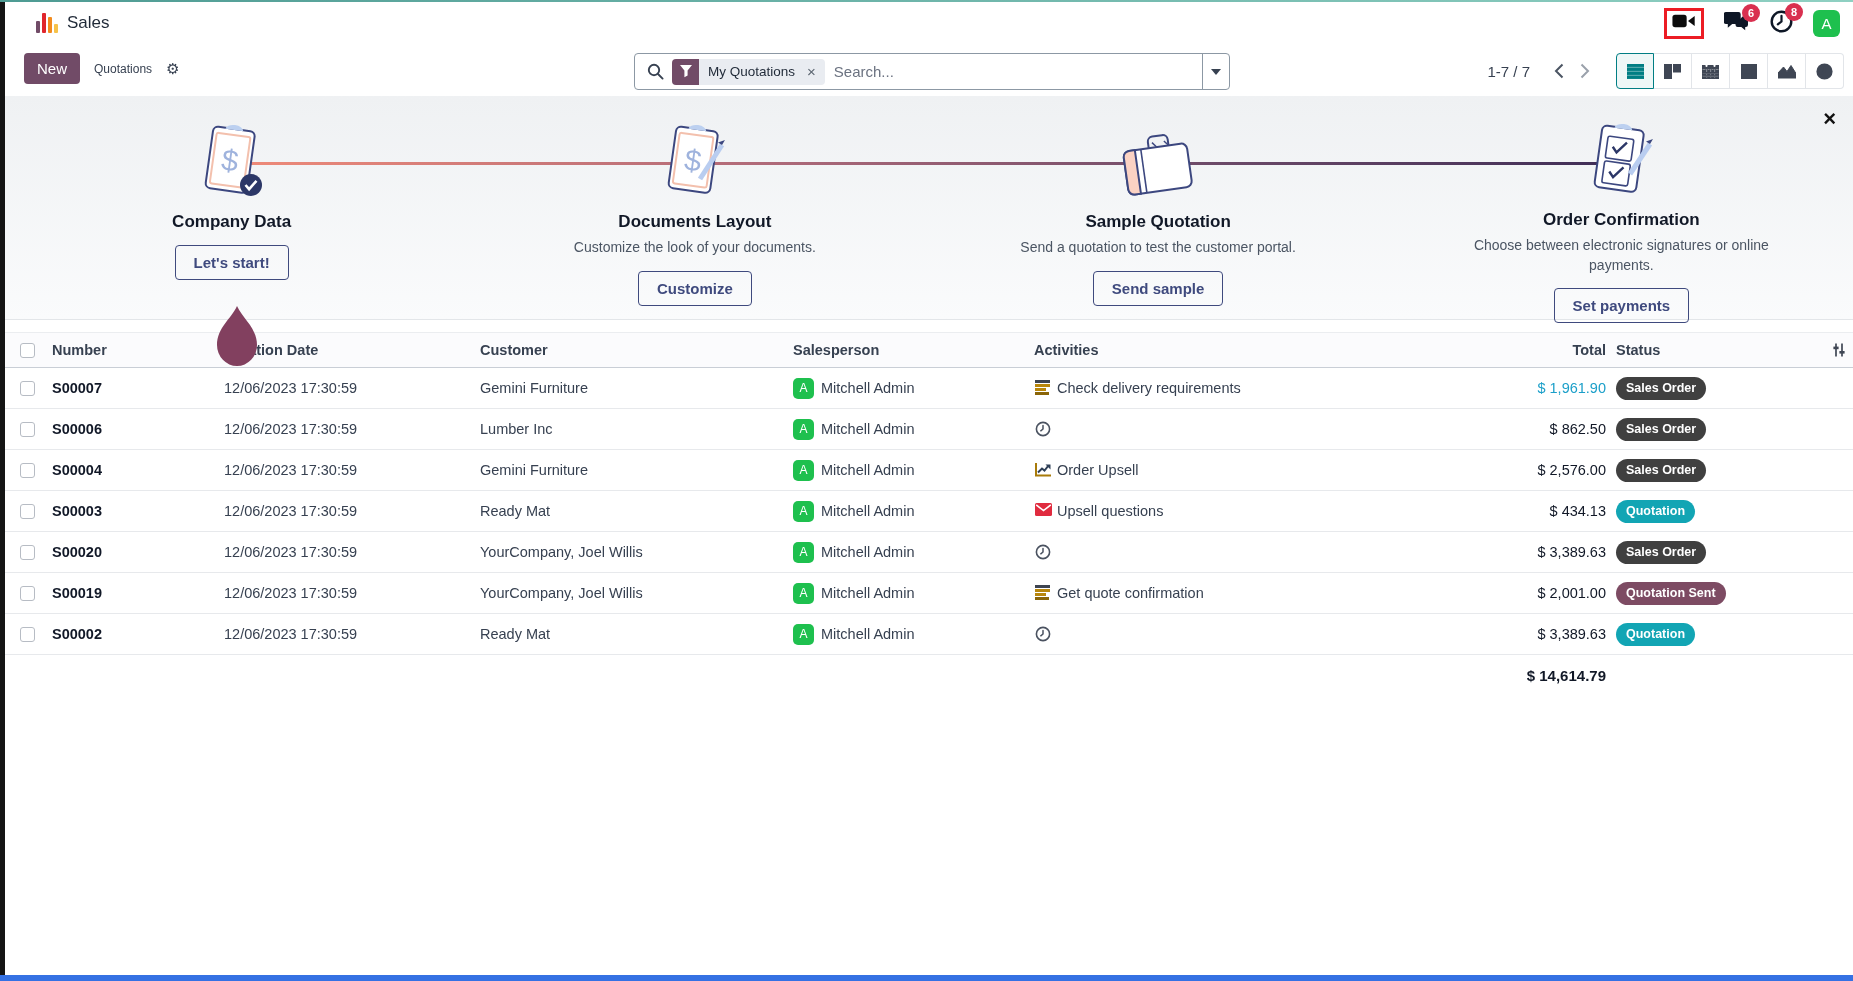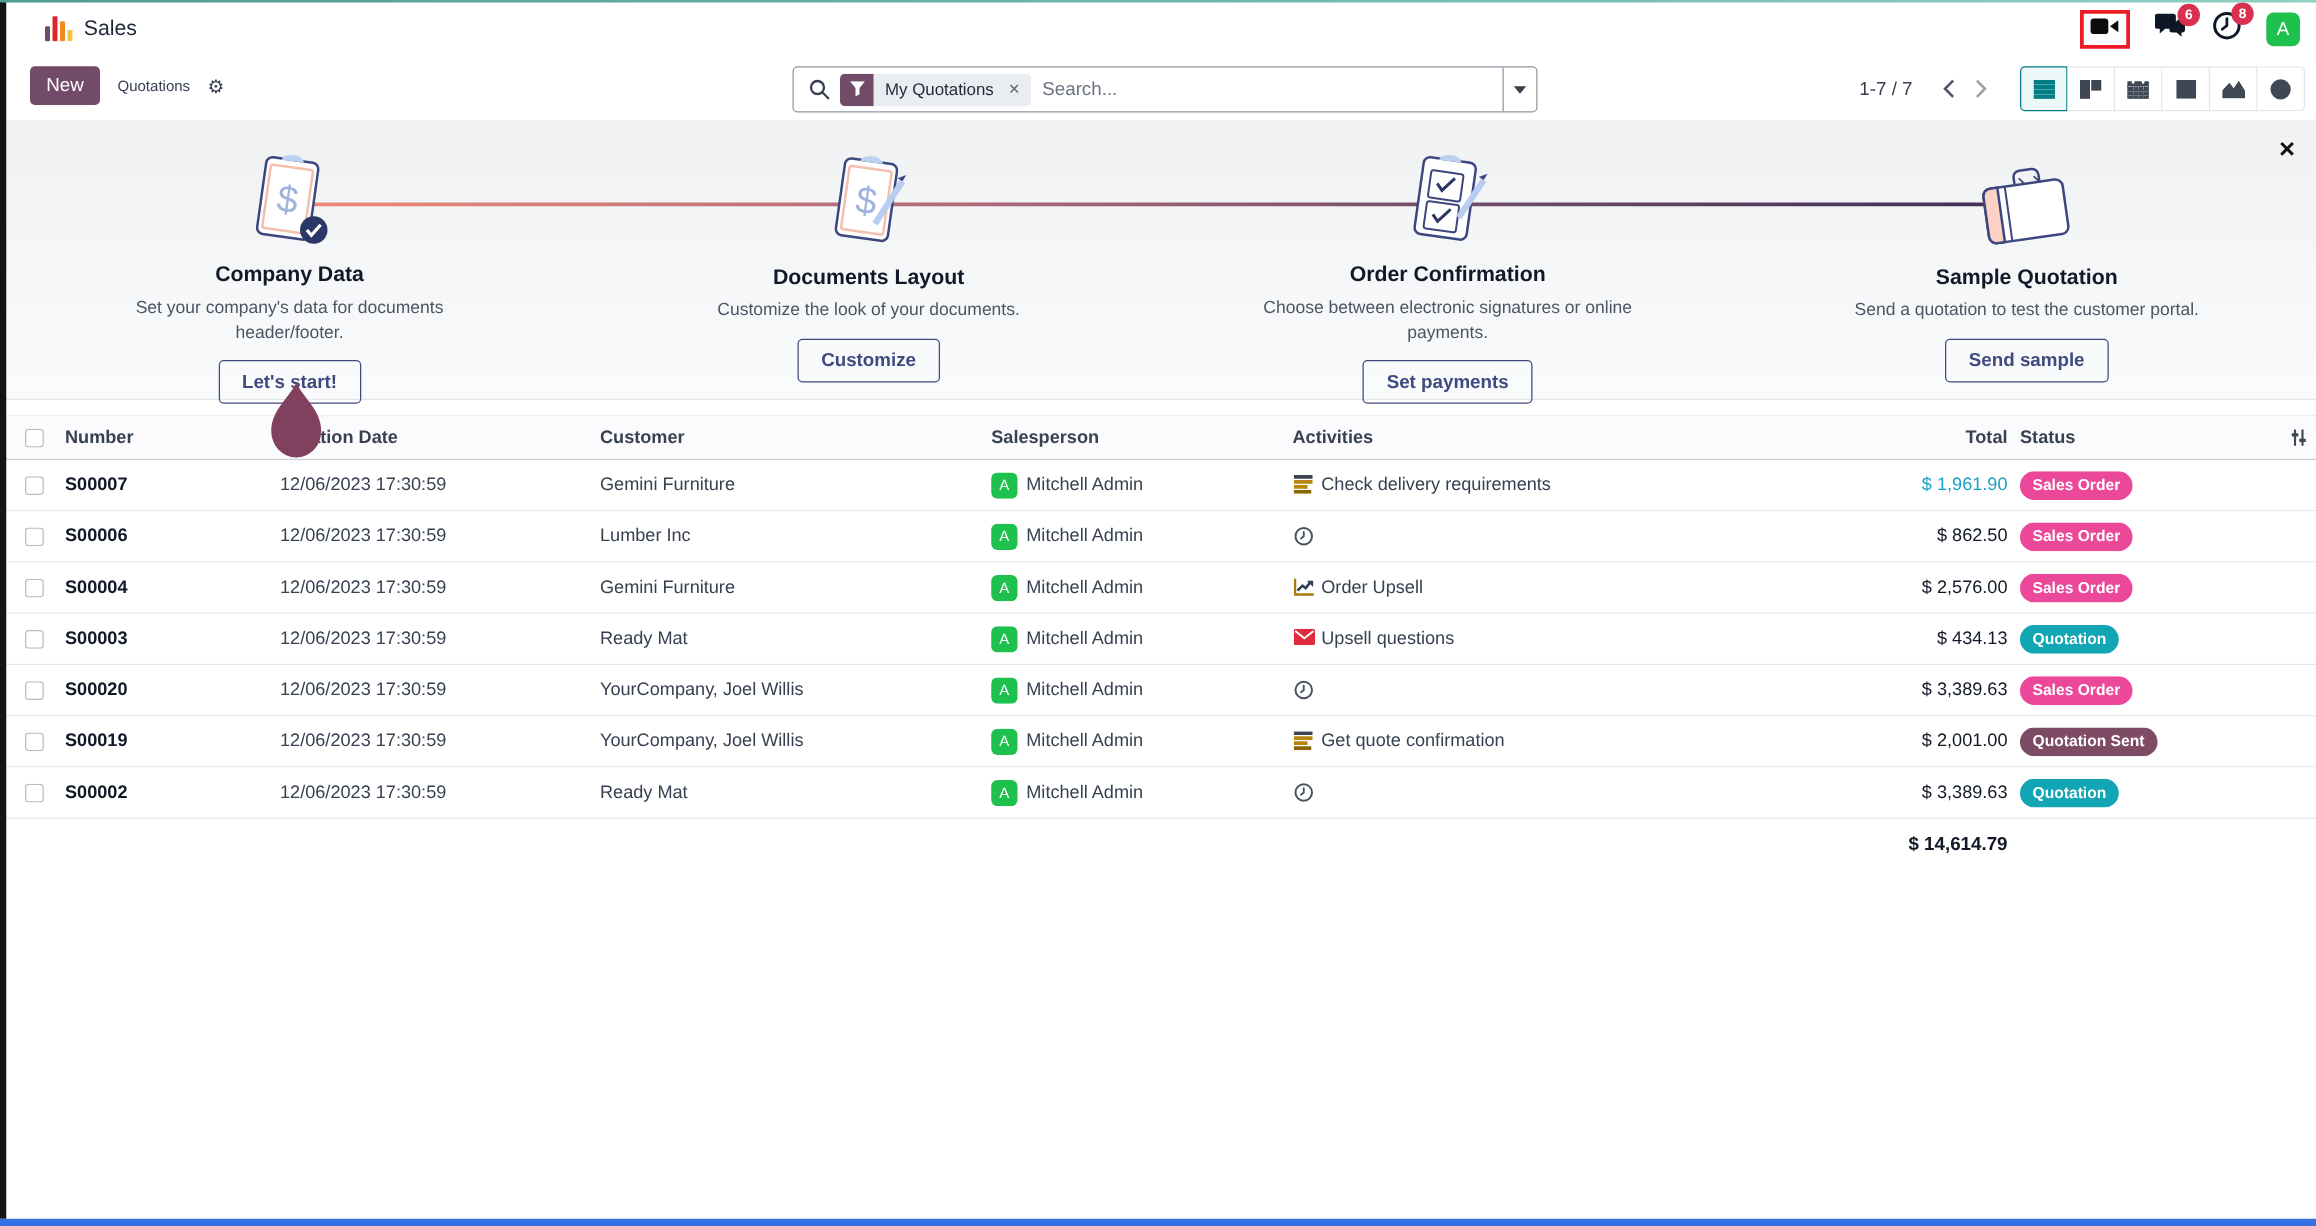--- a/index.html
+++ b/index.html
@@ -77,21 +77,21 @@
   .drow { height:41px; border-bottom:1px solid #e7e9ec; background:#fff; cursor:pointer; }
   .cb { width:15px; height:15px; border:1px solid #b7bcc4; border-radius:3px; background:#fff; margin-left:14px; cursor:pointer; }
   .num { font-weight:700; color:#111827; }
   .sp { display:flex; align-items:center; gap:7px; }
   .sp-avatar { width:21px; height:21px; border-radius:5px; background:#1ec04e; color:#fff; font-size:12px; display:flex; align-items:center; justify-content:center; flex:0 0 auto; }
   .act { display:flex; gap:5px; }
   .act .aicon { display:flex; width:18px; justify-content:center; }
   .total { color:#111827; }
   .total.hl { color:#1b9fc9; }
   .badge { display:inline-block; padding:4px 10px 5px; border-radius:999px; color:#fff; font-size:12.5px; font-weight:700; }
-  .badge-success { background:#ec4899; }
+  .badge-success { background:#404040; }
   .badge-info { background:#12a5b4; }
   .badge-plum { background:#7d4b63; }
   .hdr-settings { display:flex; justify-content:flex-end; padding-right:12px; cursor:pointer; }
   .lfoot { height:40px; }
   .lfoot .total { font-weight:700; font-size:15px; }
 </style>
 </head>
 <body>
 
 <div class="screen">
@@ -249,78 +249,77 @@
               <rect x="12" y="8" width="42" height="62" rx="5" fill="#fff" stroke="#3c477f" stroke-width="2"></rect>
               <rect x="16" y="14" width="34" height="51" rx="2" fill="#fff" stroke="#f3c0ad" stroke-width="2"></rect>
               <path d="M24 9 a9 5 0 0 1 18 0 z" fill="#bcd0f0"></path>
               <text x="33" y="50" font-size="30" fill="#9fb3dd" text-anchor="middle" font-family="inherit">$</text>
             </g>
             <circle cx="54" cy="64" r="11" fill="#2c3767"></circle>
             <path d="M48.5 64 l3.6 4.2 l7.4-8.4" stroke="#fff" stroke-width="2.6" fill="none"></path>
           </svg>
         </span>
         <div class="ob-title">Company Data</div>
-        <div class="ob-desc">Set your company's data for documents header/footer.</div>
         <button class="ob-btn">Let's start!</button>
       </div>
 
       <div class="ob-step">
         <span class="ob-ico">
           <svg width="70" height="86" viewBox="0 0 70 86">
             <g transform="rotate(8 35 40)">
               <rect x="12" y="8" width="42" height="62" rx="5" fill="#fff" stroke="#3c477f" stroke-width="2"></rect>
               <rect x="16" y="14" width="34" height="51" rx="2" fill="#fff" stroke="#f3c0ad" stroke-width="2"></rect>
               <path d="M24 9 a9 5 0 0 1 18 0 z" fill="#bcd0f0"></path>
               <text x="33" y="50" font-size="30" fill="#9fb3dd" text-anchor="middle" font-family="inherit">$</text>
             </g>
             <path d="M40 58 L62 24" stroke="#b9cdf0" stroke-width="5"></path>
             <path d="M62 24 l3-5 l-7 2.5 z" fill="#3c477f"></path>
           </svg>
         </span>
         <div class="ob-title">Documents Layout</div>
         <div class="ob-desc">Customize the look of your documents.</div>
         <button class="ob-btn">Customize</button>
+      </div>
+
+      <div class="ob-step">
+        <span class="ob-ico">
+          <svg width="86" height="78" viewBox="0 0 86 78">
+            <g transform="rotate(-8 43 39)">
+              <rect x="10" y="22" width="64" height="44" rx="6" fill="#fff" stroke="#3c477f" stroke-width="2"></rect>
+              <path d="M10 28 a6 6 0 0 1 6-6 h6 v44 h-6 a6 6 0 0 1 -6-6 z" fill="#fbd2c3" stroke="#3c477f" stroke-width="2"></path>
+              <line x1="28" y1="22" x2="28" y2="66" stroke="#3c477f" stroke-width="1.6"></line>
+              <path d="M36 22 v-6 a5 5 0 0 1 5-5 h10 a5 5 0 0 1 5 5 v6" fill="none" stroke="#3c477f" stroke-width="2"></path>
+              <line x1="40" y1="17" x2="44" y2="22" stroke="#3c477f" stroke-width="1.4"></line>
+              <line x1="52" y1="17" x2="56" y2="22" stroke="#3c477f" stroke-width="1.4"></line>
+            </g>
+          </svg>
+        </span>
+        <div class="ob-title">Sample Quotation</div>
+        <div class="ob-desc">Send a quotation to test the customer portal.</div>
+        <button class="ob-btn">Send sample</button>
       </div>
 
       <div class="ob-step">
         <span class="ob-ico">
           <svg width="70" height="86" viewBox="0 0 70 86">
             <g transform="rotate(8 35 40)">
               <rect x="12" y="8" width="42" height="62" rx="5" fill="#fff" stroke="#3c477f" stroke-width="2"></rect>
               <path d="M24 9 a9 5 0 0 1 18 0 z" fill="#bcd0f0"></path>
               <rect x="19" y="18" width="26" height="22" rx="2" fill="#fff" stroke="#3c477f" stroke-width="1.6"></rect>
               <rect x="19" y="43" width="26" height="22" rx="2" fill="#fff" stroke="#3c477f" stroke-width="1.6"></rect>
               <path d="M25 28 l4.5 5 l9-11" stroke="#2c3767" stroke-width="2.4" fill="none"></path>
               <path d="M25 53 l4.5 5 l9-11" stroke="#2c3767" stroke-width="2.4" fill="none"></path>
             </g>
             <path d="M44 54 L64 24" stroke="#b9cdf0" stroke-width="5"></path>
             <path d="M64 24 l3-5 l-7 2.5 z" fill="#3c477f"></path>
           </svg>
         </span>
         <div class="ob-title">Order Confirmation</div>
         <div class="ob-desc">Choose between electronic signatures or online payments.</div>
         <button class="ob-btn">Set payments</button>
-      </div>
-
-      <div class="ob-step">
-        <span class="ob-ico">
-          <svg width="86" height="78" viewBox="0 0 86 78">
-            <g transform="rotate(-8 43 39)">
-              <rect x="10" y="22" width="64" height="44" rx="6" fill="#fff" stroke="#3c477f" stroke-width="2"></rect>
-              <path d="M10 28 a6 6 0 0 1 6-6 h6 v44 h-6 a6 6 0 0 1 -6-6 z" fill="#fbd2c3" stroke="#3c477f" stroke-width="2"></path>
-              <line x1="28" y1="22" x2="28" y2="66" stroke="#3c477f" stroke-width="1.6"></line>
-              <path d="M36 22 v-6 a5 5 0 0 1 5-5 h10 a5 5 0 0 1 5 5 v6" fill="none" stroke="#3c477f" stroke-width="2"></path>
-              <line x1="40" y1="17" x2="44" y2="22" stroke="#3c477f" stroke-width="1.4"></line>
-              <line x1="52" y1="17" x2="56" y2="22" stroke="#3c477f" stroke-width="1.4"></line>
-            </g>
-          </svg>
-        </span>
-        <div class="ob-title">Sample Quotation</div>
-        <div class="ob-desc">Send a quotation to test the customer portal.</div>
-        <button class="ob-btn">Send sample</button>
       </div>
 
     </div>
   </section>
 
   <span class="teardrop">
     <svg width="42" height="62" viewBox="0 0 42 62">
       <path d="M21 0 C27 13 41 22 41 39 A20 21 0 1 1 1 39 C1 22 15 13 21 0 Z" fill="#82405f"></path>
     </svg>
   </span>

